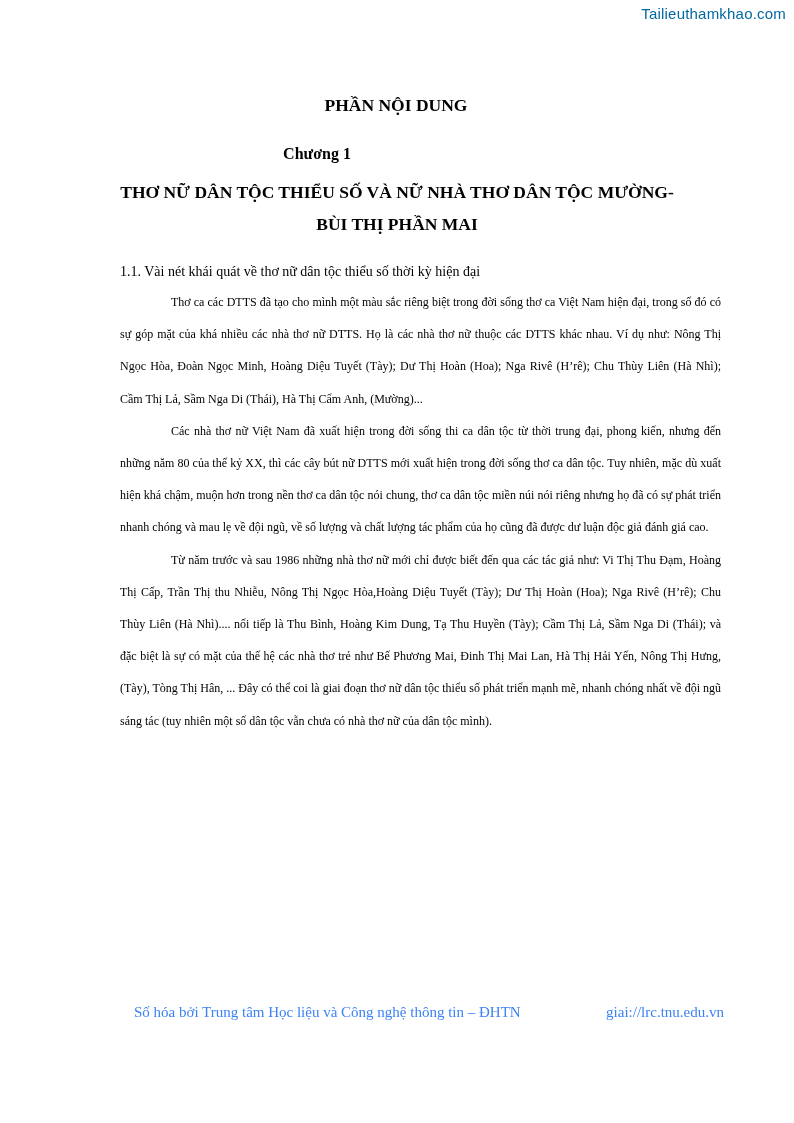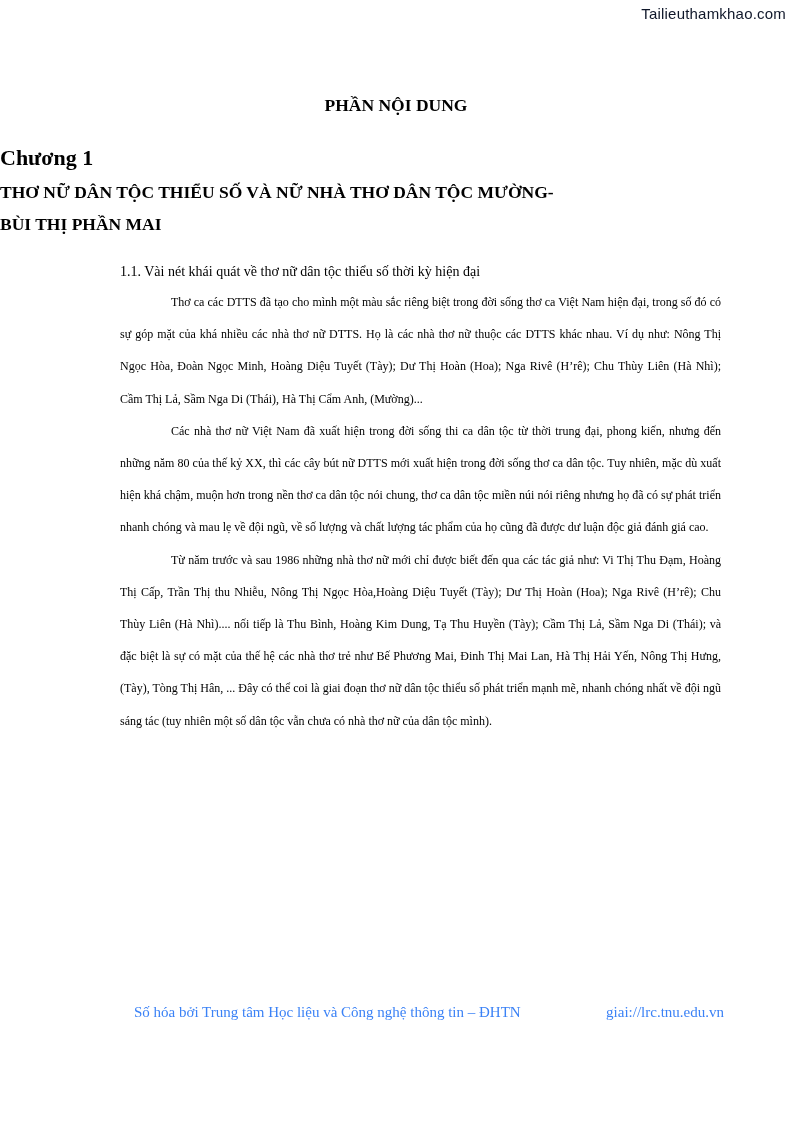--- a/index.html
+++ b/index.html
@@ -1,24 +1,24 @@
 <!DOCTYPE html>
 <html><head>
   <meta charset="utf-8">
   <style>
     html, body { margin: 0; padding: 0; background: #ffffff; }
     body { width: 794px; height: 1123px; position: relative; overflow: hidden;
       font-family: "Liberation Serif", serif; color: #000; }
     .watermark { position: absolute; top: 5px; right: 8px; font-family: "Liberation Sans", sans-serif;
-      font-size: 15px; color: #0f172a; letter-spacing: 0.2px; }
+      font-size: 15px; color: #0369a1; letter-spacing: 0.2px; }
     .part-title { position: absolute; top: 95px; left: 0; width: 792px; text-align: center;
       font-weight: bold; font-size: 17.5px; }
-    .chapter { position: absolute; top: 145px; left: 0; width: 634px; text-align: left;
-      font-weight: bold; font-size: 22px; }
-    .chapter-title { position: absolute; top: 176px; left: 0; width: 794px; 
+    .chapter { position: absolute; top: 145px; left: 0; width: 634px; text-align: center;
+      font-weight: bold; font-size: 16px; }
+    .chapter-title { position: absolute; top: 176px; left: 0; width: 794px; text-align: center;
       font-weight: bold; font-size: 17.5px; line-height: 32px; }
     .section-heading { position: absolute; top: 264px; left: 120px; font-weight: normal; font-size: 14px; }
     .body-text { position: absolute; top: 286px; left: 120px; width: 601px; font-size: 12px; line-height: 32.2px; }
     .body-text p { margin: 0; text-align: justify; text-indent: 51px; }
     .footer { position: absolute; top: 1004px; left: 134px; width: 590px; font-size: 15px; color: #3b82f6;
       display: flex; justify-content: space-between; }
   </style>
 </head>
 <body>
 

